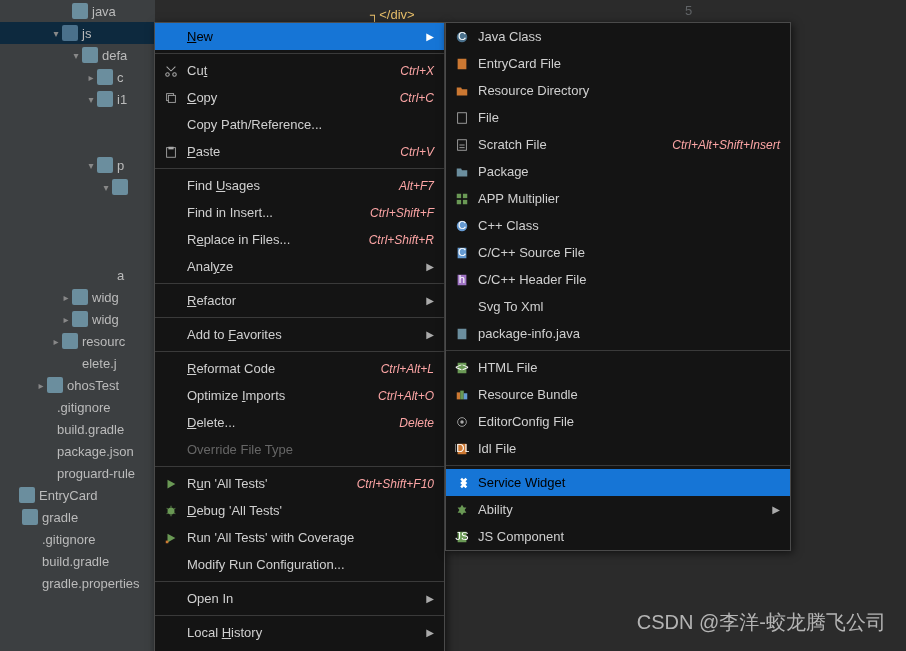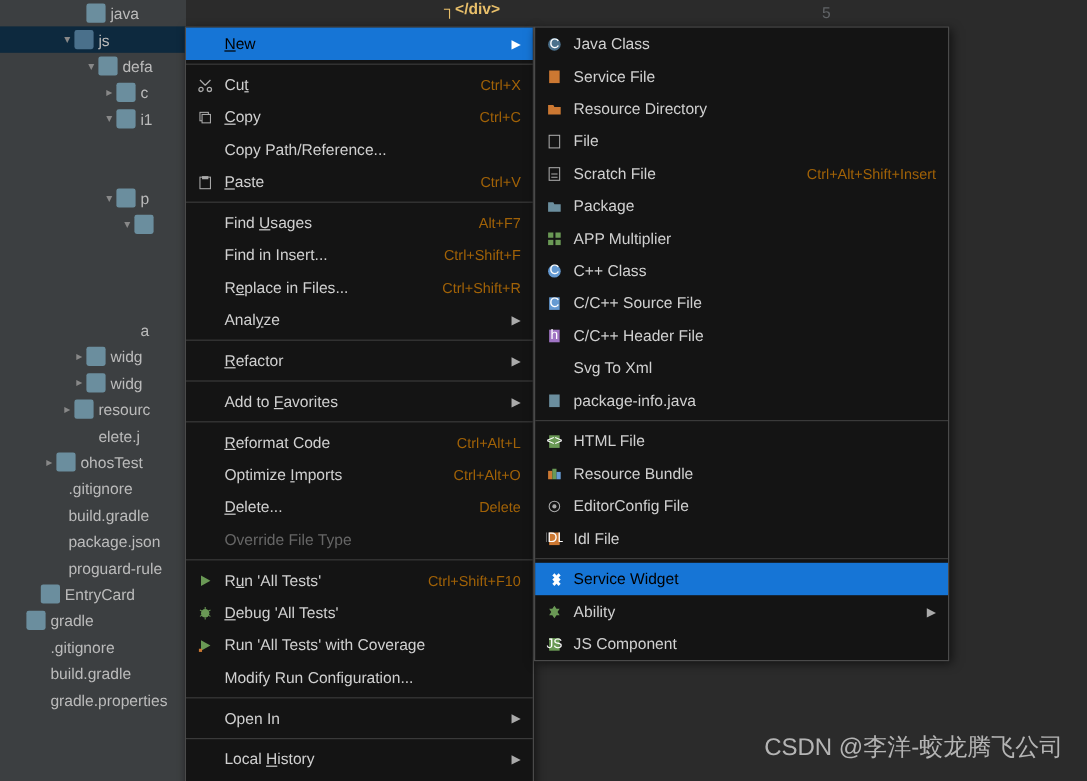--- a/index.html
+++ b/index.html
@@ -1,18 +1,18 @@
 <!DOCTYPE html>
 <html><head>
 <meta charset="utf-8">
 <style>
 * { margin: 0; padding: 0; box-sizing: border-box; font-family: "Segoe UI", Arial, sans-serif; font-size: 13px; }
 body { background: #2b2b2b; color: #bbbbbb; width: 906px; height: 651px; overflow: hidden; position: relative; }
 .editor-area { position: absolute; top: 0; left: 330px; right: 0; height: 100%; background: #2b2b2b; }
-.editor-line { display: flex; align-items: flex-start; height: 22px; padding-left: 40px; font-weight: bold; }
+.editor-line { display: flex; align-items: flex-end; height: 22px; padding-left: 40px; }
 .line-num { position: absolute; left: 355px; color: #606366; }
 .code-text { color: #a9b7c6; font-family: "Consolas", monospace; }
 .tag-bracket { color: #e8bf6a; }
 .tag-name { color: #e8bf6a; }
 
 .tree { position: absolute; left: 0; top: 0; width: 155px; height: 100%; background: #3c3f41; overflow: hidden; }
 .tree-row { display: flex; align-items: center; height: 22px; white-space: nowrap; padding-left: 4px; }
 .tree-row.sel { background: #0d293e; }
 .arrow { display: inline-block; width: 12px; text-align: center; color: #888; font-size: 10px; }
 .ficon { display: inline-flex; width: 16px; height: 16px; margin-right: 4px; align-items: center; justify-content: center; font-size: 10px; border-radius: 2px; }
@@ -22,21 +22,21 @@
 .tree-label { color: #bbbbbb; }
 
 .ctx-menu { position: absolute; background: #141414; border: 1px solid #4a4a4a; box-shadow: 2px 2px 8px rgba(0,0,0,0.6); }
 .ctx-menu.main { left: 154px; top: 22px; width: 291px; }
 .ctx-menu.sub { left: 445px; top: 22px; width: 346px; }
 .menu-item { display: flex; align-items: center; height: 27px; padding: 0 10px 0 6px; }
 .menu-item.hl { background: #1675d6; color: #fff; }
 .menu-icon { width: 20px; height: 16px; display: inline-flex; align-items: center; justify-content: center; margin-right: 6px; }
 .menu-label { flex: 1; color: #d0d0d0; }
 .menu-item.hl .menu-label { color: #000000; }
-.shortcut { color: #a16207; font-size: 12px; }
+.shortcut { color: #fca5a5; font-size: 12px; font-style: italic; }
 .submenu-arrow { color: #aaa; font-size: 10px; margin-left: 8px; }
 .menu-item.hl .submenu-arrow { color: #fff; }
 .sep { height: 1px; background: #3a3a3a; margin: 3px 0; }
 u { text-decoration: underline; }
 
 .watermark { position: absolute; right: 20px; bottom: 15px; color: #ccc; font-size: 20px; opacity: 0.85; }
 
 svg.i { width: 14px; height: 14px; }
 </style>
 </head>
@@ -150,21 +150,21 @@
     <div class="tree-row" style="padding-left: 25px;">
       <span class="arrow"></span>
       <span class="ficon file-g"></span>
       <span class="tree-label">package.json</span>
     </div>
     <div class="tree-row" style="padding-left: 25px;">
       <span class="arrow"></span>
       <span class="ficon file-g"></span>
       <span class="tree-label">proguard-rule</span>
     </div>
-    <div class="tree-row" style="padding-left: 22px;">
+    <div class="tree-row" style="padding-left: 7px;">
       <span class="arrow"></span>
       <span class="ficon folder"></span>
       <span class="tree-label">EntryCard</span>
     </div>
     <div class="tree-row" style="padding-left: 10px;">
       <span class="arrow"></span>
       <span class="ficon folder"></span>
       <span class="tree-label">gradle</span>
     </div>
     <div class="tree-row" style="padding-left: 10px;">
@@ -332,21 +332,21 @@
         </svg>
       </span>
       <span class="menu-label">Java Class</span>
     </div>
     <div class="menu-item">
       <span class="menu-icon">
         <svg class="i" viewBox="0 0 16 16">
           <rect x="3" y="2" width="10" height="12" fill="#cc7832"></rect>
         </svg>
       </span>
-      <span class="menu-label">Service File</span>
+      <span class="menu-label">EntryCard File</span>
     </div>
     <div class="menu-item">
       <span class="menu-icon">
         <svg class="i" viewBox="0 0 16 16">
           <path d="M2 4h5l1 2h6v7H2z" fill="#cc7832"></path>
         </svg>
       </span>
       <span class="menu-label">Resource Directory</span>
     </div>
     <div class="menu-item">

